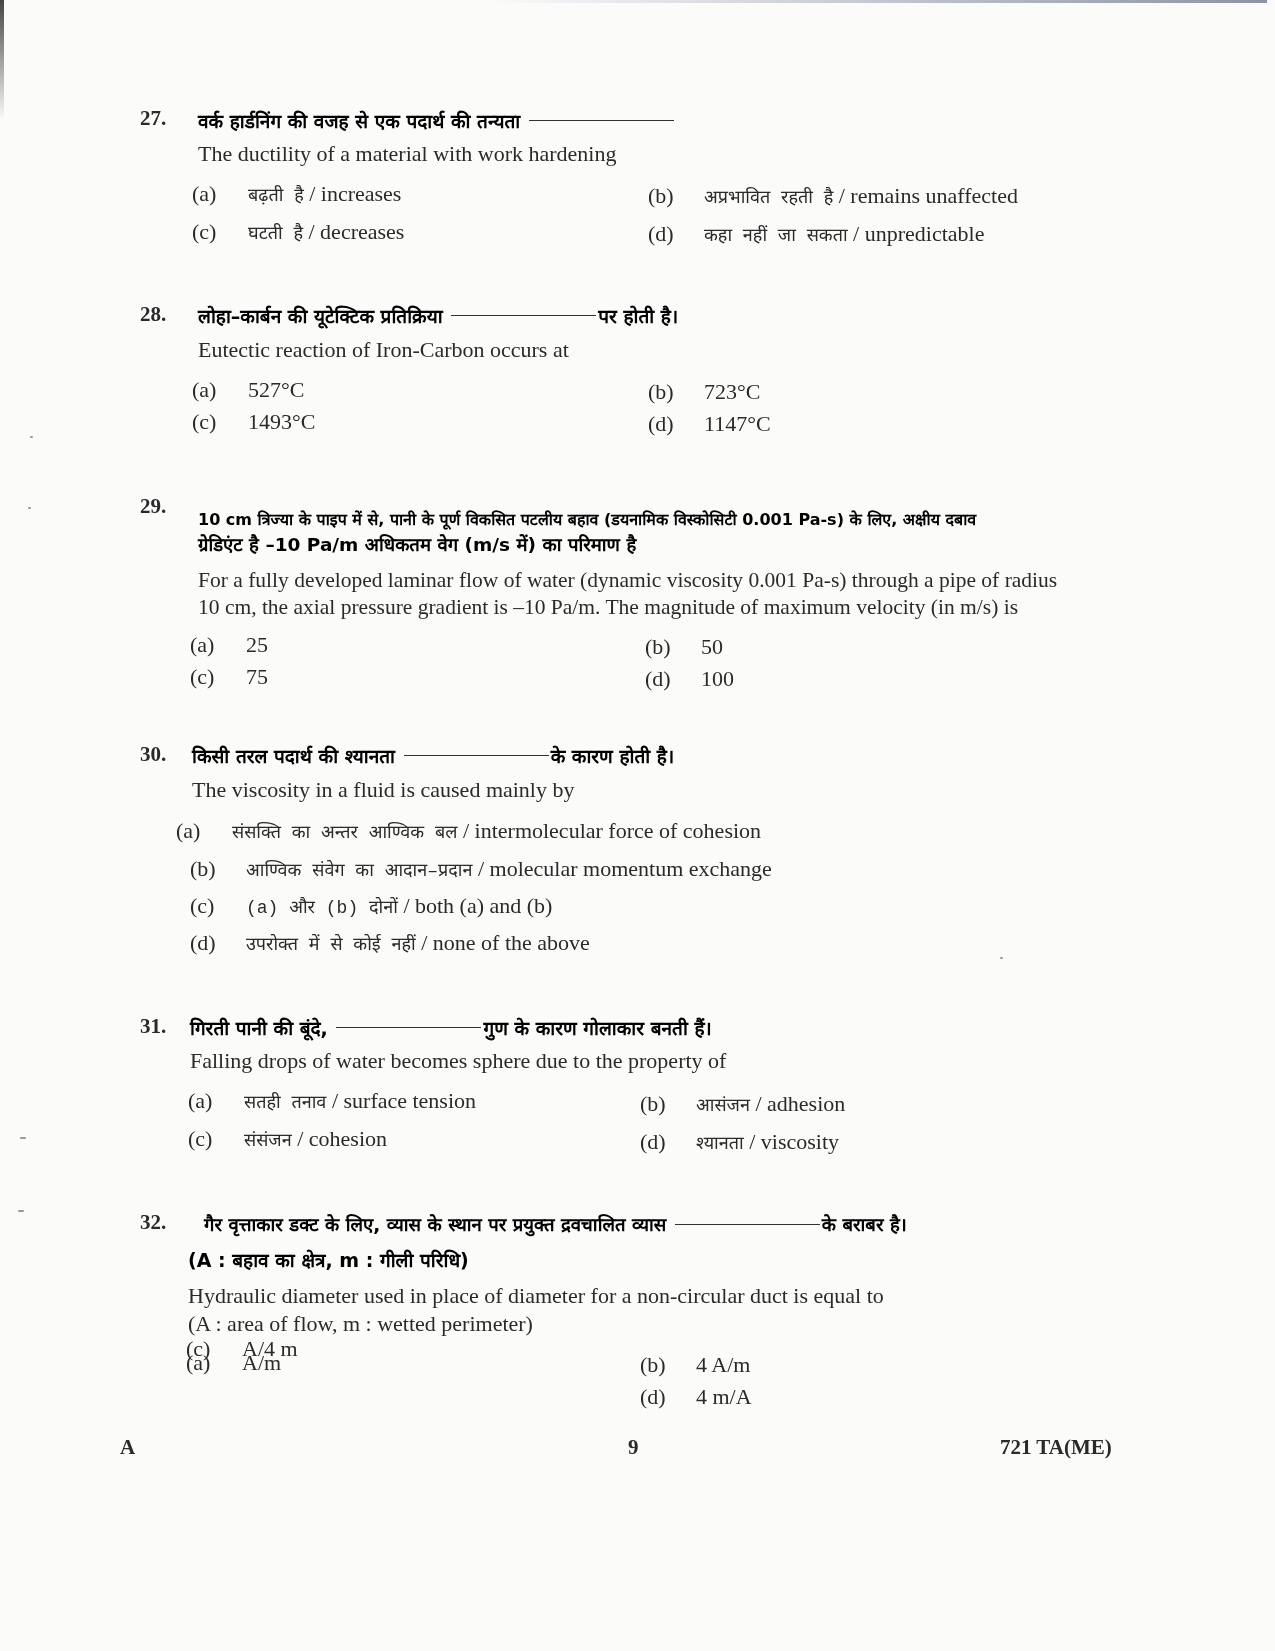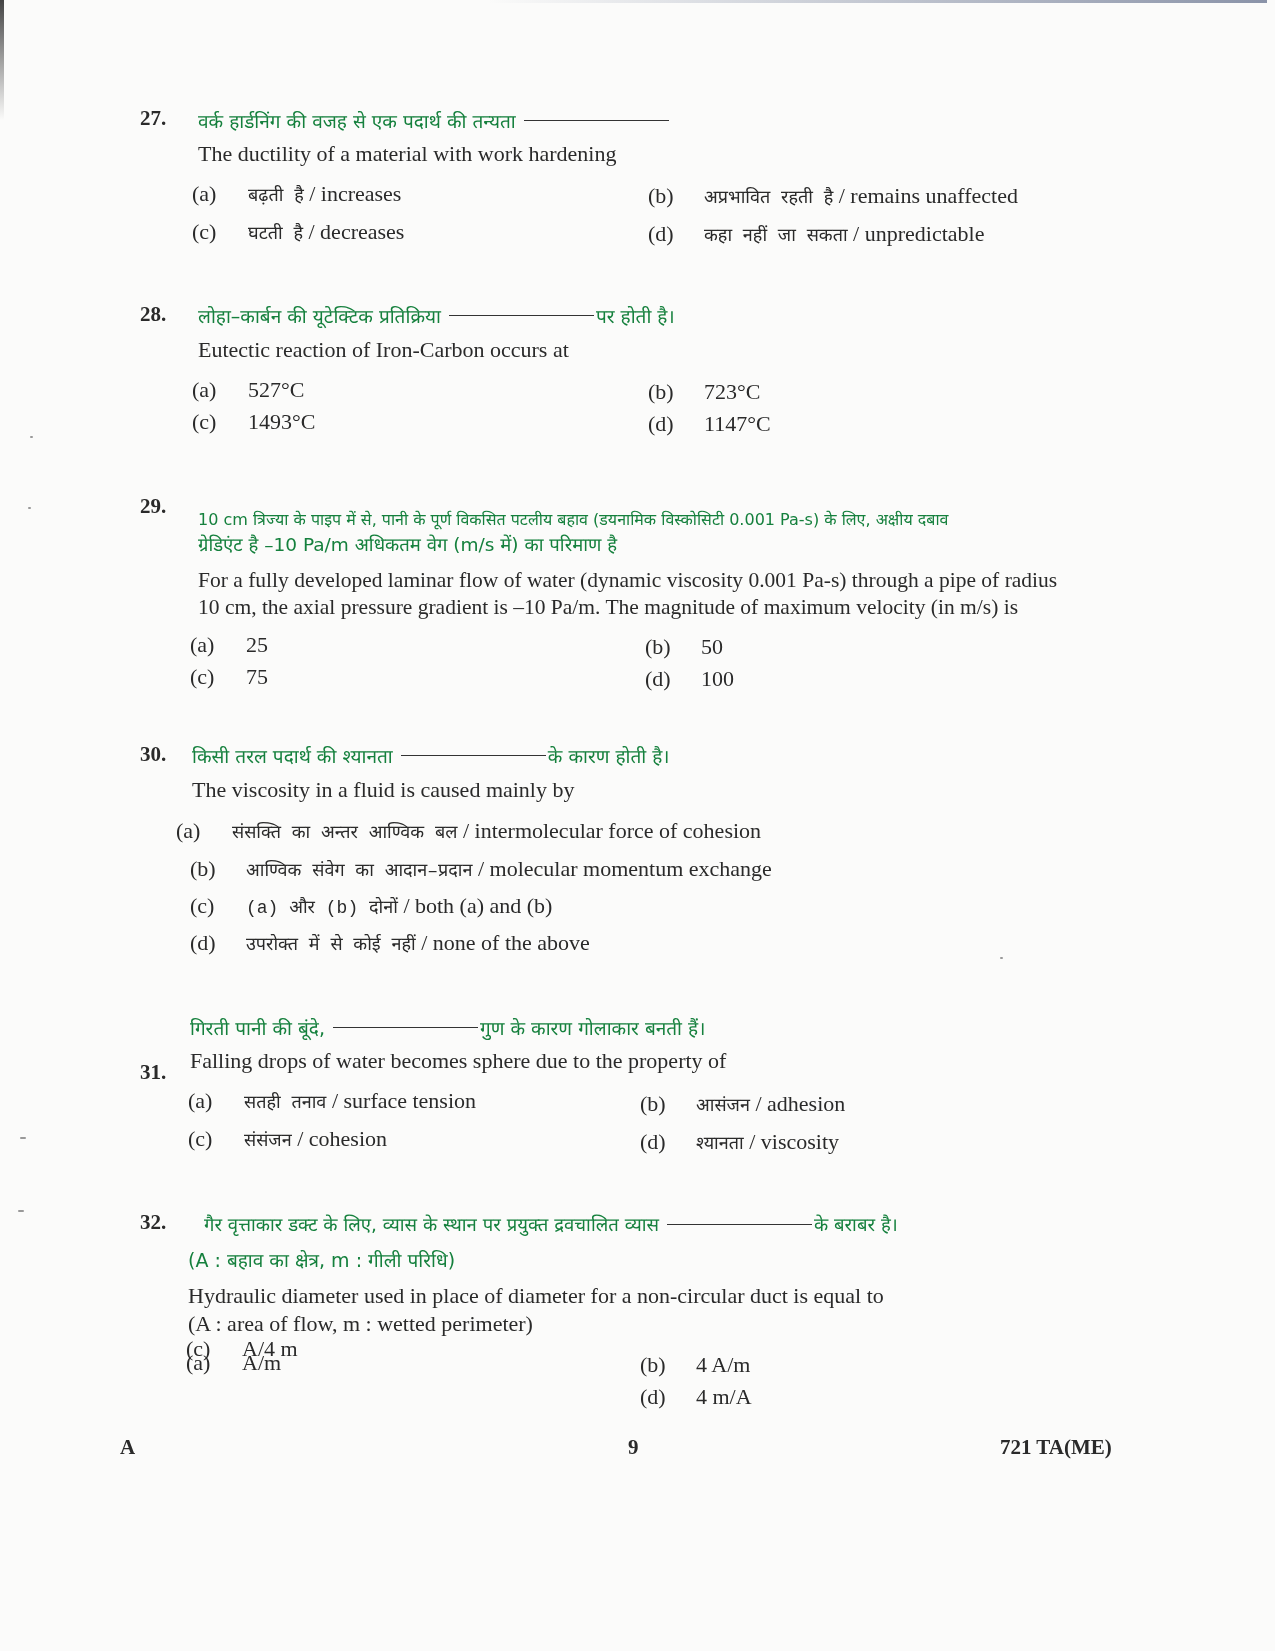--- a/index.html
+++ b/index.html
@@ -17,21 +17,21 @@
     position: absolute; right: 8px; top: 0; width: 780px; height: 3px;
     background: linear-gradient(90deg, rgba(150,160,180,0), #8a93a8);
   }
   .page { position: absolute; left: 0; top: 0; width: 1160px; height: 1651px; }
   .q { position: absolute; left: 0; width: 1275px; }
   .qnum {
     position: absolute; left: 140px; font-weight: bold; font-size: 21px;
   }
   .hi {
     position: absolute; left: 198px; font-family: "DejaVu Sans", sans-serif;
-    font-size: 19px; white-space: nowrap; color: #15803d;
+    font-size: 19px; white-space: nowrap; color: #000000; font-weight: bold;
   }
   .hi .blank {
     display: inline-block; width: 145px; border-bottom: 1.5px solid #333;
     vertical-align: middle; margin: 0 2px; position: relative; top: -2px;
   }
   .en { position: absolute; left: 198px; font-size: 22px; white-space: nowrap; font-family: Liberation Serif, serif; }
   .opt { position: absolute; font-size: 22px; white-space: nowrap; }
   .opt .lbl { display: inline-block; width: 56px; }
   .opt .hi-in { font-family: Liberation Mono, monospace; font-size: 18px; }
   .footer { position: absolute; top: 1508px; font-weight: bold; font-size: 21px; }
@@ -81,21 +81,21 @@
     <span class="qnum" style="top:742px">30.</span>
     <span class="hi" style="top:743px;left:192px"><span>किसी तरल पदार्थ की श्यानता</span> <span class="blank"></span><span>के कारण होती है।</span></span>
     <span class="en" style="top:777px;left:192px">The viscosity in a fluid is caused mainly by</span>
     <div class="opt" style="left:176px;top:818px"><span class="lbl">(a)</span><span class="hi-in">संसक्ति का अन्तर आण्विक बल</span> <span>/ intermolecular force of cohesion</span></div>
     <div class="opt" style="left:190px;top:856px"><span class="lbl">(b)</span><span class="hi-in">आण्विक संवेग का आदान–प्रदान</span> <span>/ molecular momentum exchange</span></div>
     <div class="opt" style="left:190px;top:893px"><span class="lbl">(c)</span><span class="hi-in">(a) और (b) दोनों</span> <span>/ both (a) and (b)</span></div>
     <div class="opt" style="left:190px;top:930px"><span class="lbl">(d)</span><span class="hi-in">उपरोक्त में से कोई नहीं</span> <span>/ none of the above</span></div>
   </div>
 
   <div class="q" style="top:0">
-    <span class="qnum" style="top:1060px">31.</span>
+    <span class="qnum" style="top:1014px">31.</span>
     <span class="hi" style="top:1015px;left:190px"><span>गिरती पानी की बूंदे,</span> <span class="blank"></span><span>गुण के कारण गोलाकार बनती हैं।</span></span>
     <span class="en" style="top:1048px;left:190px">Falling drops of water becomes sphere due to the property of</span>
     <div class="opt" style="left:188px;top:1088px"><span class="lbl">(a)</span><span class="hi-in">सतही तनाव</span> <span>/ surface tension</span></div>
     <div class="opt" style="left:640px;top:1091px"><span class="lbl">(b)</span><span class="hi-in">आसंजन</span> <span>/ adhesion</span></div>
     <div class="opt" style="left:188px;top:1126px"><span class="lbl">(c)</span><span class="hi-in">संसंजन</span> <span>/ cohesion</span></div>
     <div class="opt" style="left:640px;top:1129px"><span class="lbl">(d)</span><span class="hi-in">श्यानता</span> <span>/ viscosity</span></div>
   </div>
 
   <div class="q" style="top:0">
     <span class="qnum" style="top:1210px">32.</span>

